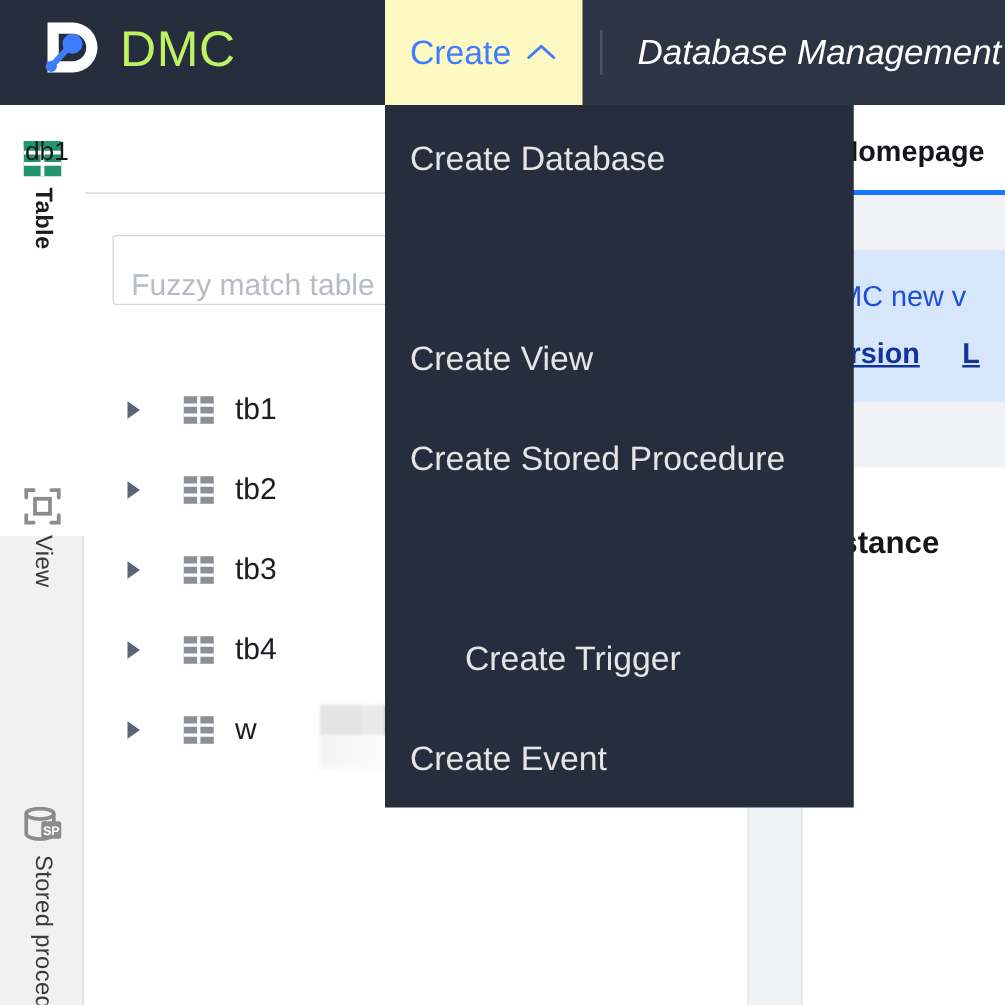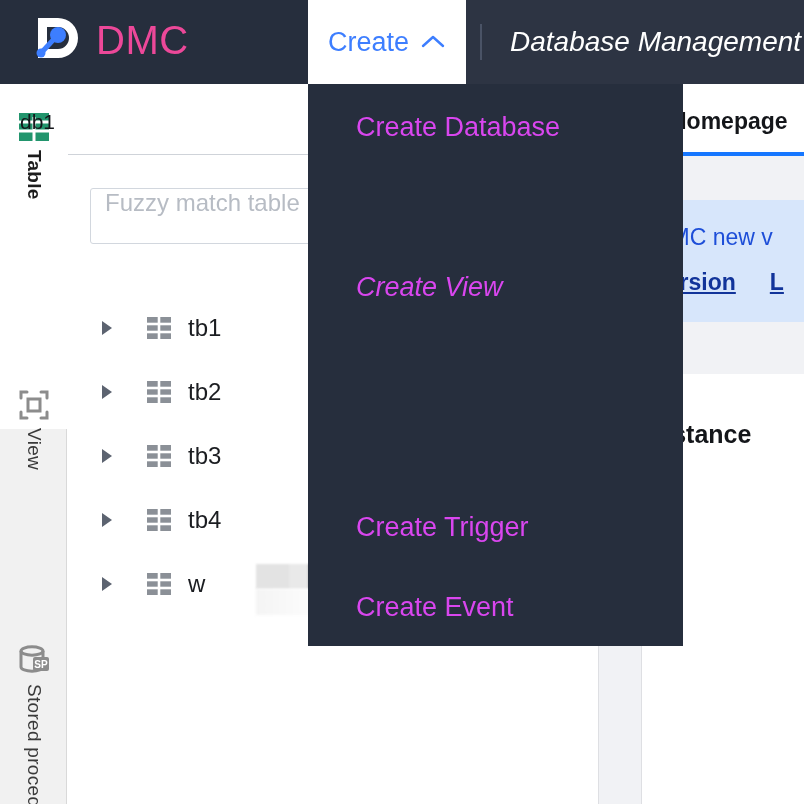--- a/index.html
+++ b/index.html
@@ -20,26 +20,26 @@
   .header-right-bg {
     position: absolute; left: 466px; top: 0; width: 338px; height: 84px;
     background: #2d3443;
   }
   .logo-wrap {
     position: absolute; left: 28px; top: 12px;
     display: flex; align-items: center; gap: 12px;
   }
   .logo-mark { width: 56px; height: 56px; display: block; }
   .logo-text {
-    color: #ec4899; font-size: 40px; font-weight: 400;
+    color: #bef264; font-size: 40px; font-weight: 400;
     letter-spacing: 0.5px; line-height: 56px;
   }
   .create-btn {
     position: absolute; left: 308px; top: 0; width: 158px; height: 84px;
-    background: #ffffff;
+    background: #fef9c3;
     display: flex; align-items: center; justify-content: center; gap: 11px;
     cursor: pointer;
   }
   .create-btn-label { color: #3d7eff; font-size: 27px; line-height: 1; }
   .chevron-up { width: 26px; height: 16px; display: block; }
   .header-divider {
     position: absolute; left: 480px; top: 24px; width: 2px; height: 36px;
     background: #4a5366;
   }
   .header-title {
@@ -81,21 +81,21 @@
     border-bottom: 1px solid #cfd3d9;
   }
   .db-title {
     position: absolute; left: -48px; top: 26px;
     font-size: 21px; font-weight: 400; color: #14161a;
   }
   .search-box {
     position: absolute; left: 22px; top: 104px;
     width: 252px; height: 56px;
     border: 1px solid #d2d7de; border-radius: 3px; background: #ffffff;
-    display: flex; align-items: flex-start; padding: 0 14px;
+    display: flex; align-items: flex-end; padding: 0 14px;
   }
   .search-box .ph {
     color: #b7bcc4; font-size: 24px; white-space: nowrap; overflow: hidden;
   }
   .tree { position: absolute; left: 0; top: 212px; width: 530px; }
   .tree-row {
     position: relative; height: 64px;
     display: flex; align-items: center; cursor: pointer;
   }
   .tw-caret { width: 14px; height: 16px; margin-left: 32px; display: block; }
@@ -172,21 +172,21 @@
   
   .menu {
     position: absolute; left: 308px; top: 84px; width: 375px; height: 562px;
     background: #262e3d; z-index: 50;
   }
   .menu-item {
     position: absolute; left: 0; width: 375px; height: 80px;
     display: flex; align-items: center; cursor: pointer;
   }
   .menu-item span {
-    margin-left: 48px; color: #d946ef; font-size: 27px; white-space: nowrap;
+    margin-left: 20px; color: #e5e5e5; font-size: 27px; white-space: nowrap;
   }
 </style>
 </head>
 <body>
 
 <div id="app">
 
   <div class="header">
     <div class="header-right-bg"></div>
 
@@ -346,24 +346,27 @@
 
     <div class="section-heading">Instance</div>
   </div>
 
   <div class="lower-panel"></div>
 
   <div class="menu">
     <div class="menu-item" style="top:3px;">
       <span>Create Database</span>
     </div>
-    <div class="menu-item" style="top:163px;font-style:italic;">
+    <div class="menu-item" style="top:163px;">
       <span>Create View</span>
     </div>
-    <div class="menu-item" style="top:403px;">
+    <div class="menu-item" style="top:243px;">
+      <span>Create Stored Procedure</span>
+    </div>
+    <div class="menu-item" style="top:403px;padding-left:44px;">
       <span>Create Trigger</span>
     </div>
     <div class="menu-item" style="top:483px;">
       <span>Create Event</span>
     </div>
   </div>
 
 </div>
 
 </body></html>

